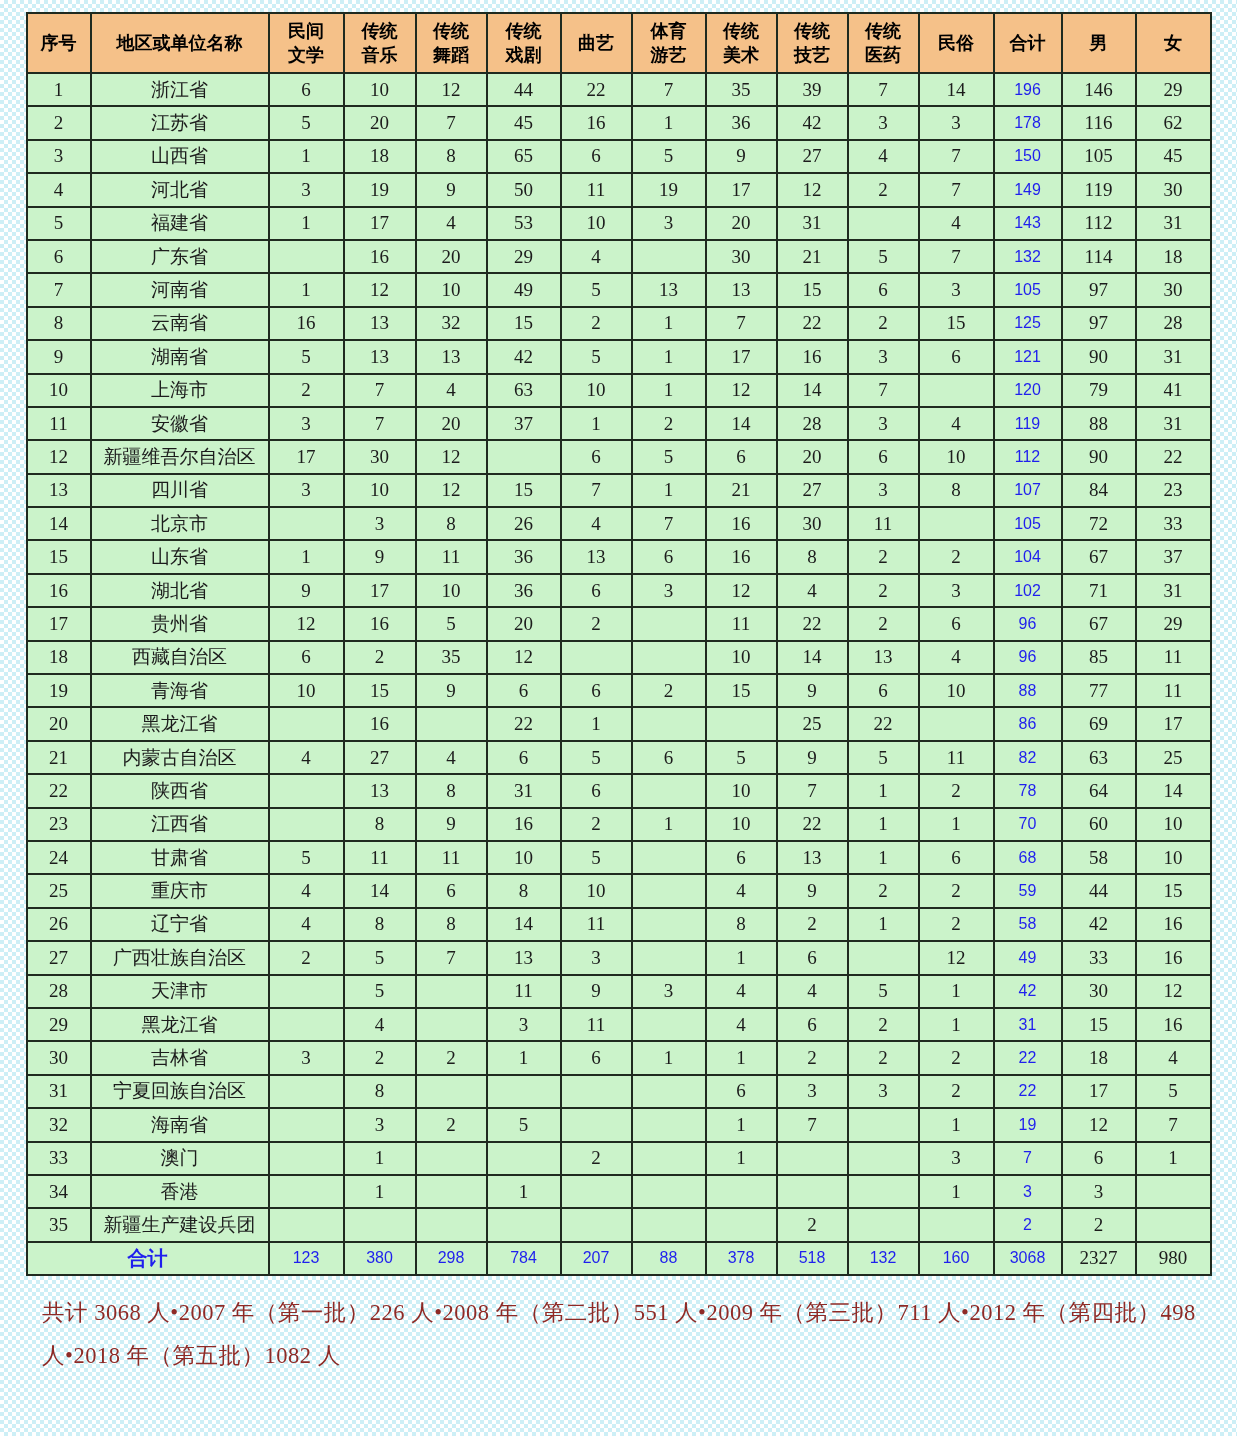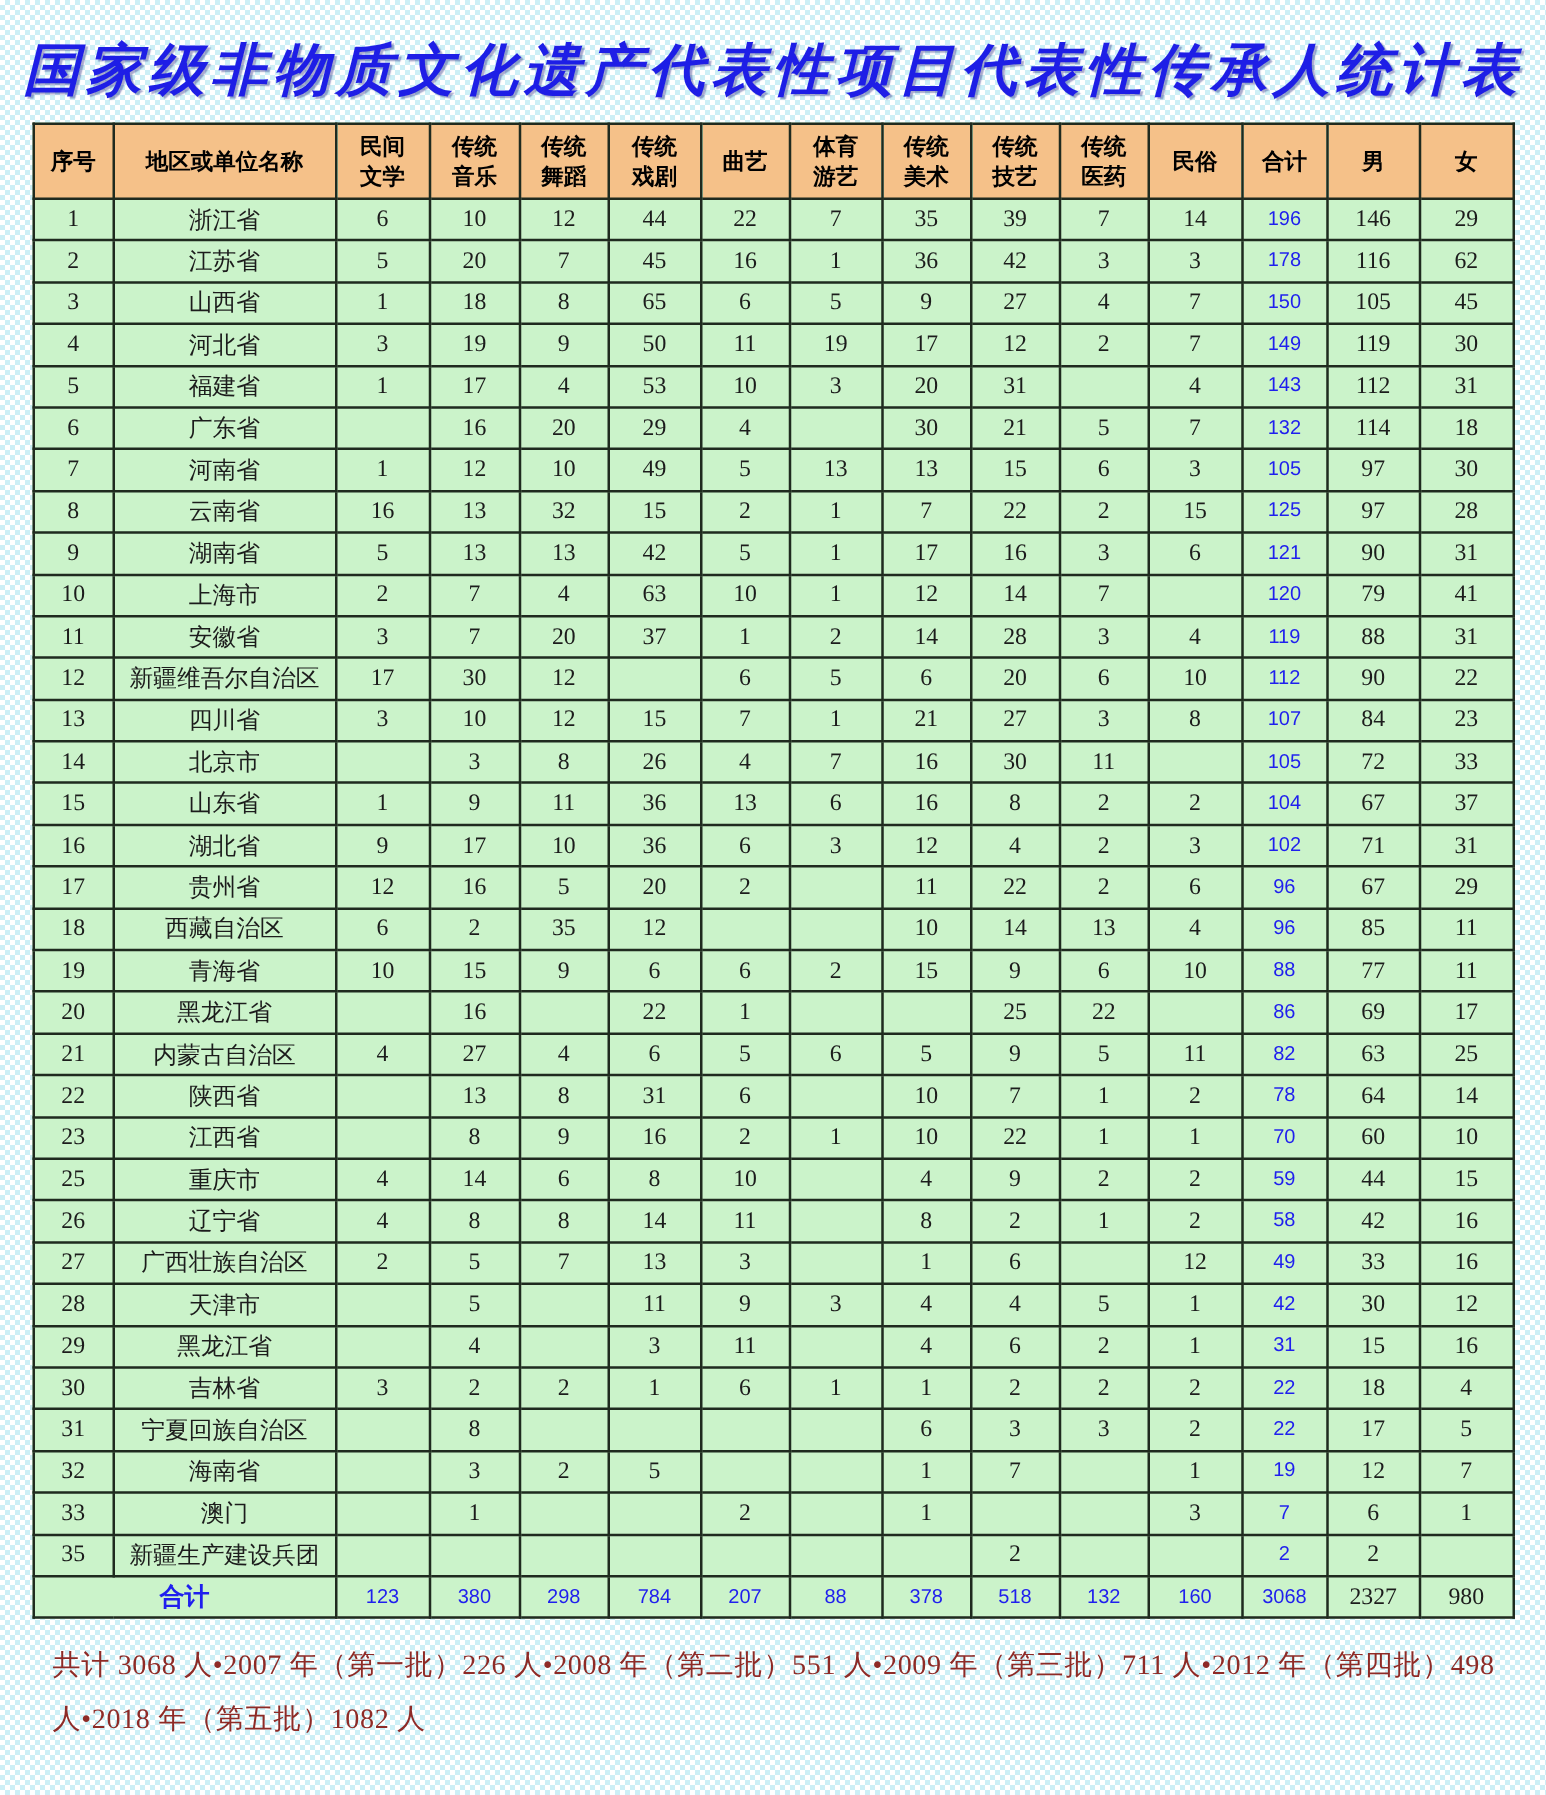--- a/index.html
+++ b/index.html
@@ -81,21 +81,20 @@
     line-height: 43px;
     color: var(--footer-red);
     letter-spacing: 0.5px;
   }
 </style>
 </head>
 <body>
 
 <div class="page">
 
-  <h1 class="page-title">国家级非物质文化遗产代表性项目代表性传承人统计表</h1>
 
   <table class="stats">
     <colgroup>
       <col style="width:64px">
       <col style="width:178px">
       <col style="width:75px">
       <col style="width:72px">
       <col style="width:71px">
       <col style="width:74px">
       <col style="width:71px">
@@ -513,20 +512,37 @@
           <td>1</td>
           <td>10</td>
           <td>22</td>
           <td>1</td>
           <td>1</td>
           <td class="sum">70</td>
           <td>60</td>
           <td>10</td>
         </tr>
         <tr>
+          <td>24</td>
+          <td>甘肃省</td>
+          <td>5</td>
+          <td>11</td>
+          <td>11</td>
+          <td>10</td>
+          <td>5</td>
+          <td></td>
+          <td>6</td>
+          <td>13</td>
+          <td>1</td>
+          <td>6</td>
+          <td class="sum">68</td>
+          <td>58</td>
+          <td>10</td>
+        </tr>
+        <tr>
           <td>25</td>
           <td>重庆市</td>
           <td>4</td>
           <td>14</td>
           <td>6</td>
           <td>8</td>
           <td>10</td>
           <td></td>
           <td>4</td>
           <td>9</td>
@@ -664,20 +680,37 @@
           <td></td>
           <td>2</td>
           <td></td>
           <td>1</td>
           <td></td>
           <td></td>
           <td>3</td>
           <td class="sum">7</td>
           <td>6</td>
           <td>1</td>
+        </tr>
+        <tr>
+          <td>34</td>
+          <td>香港</td>
+          <td></td>
+          <td>1</td>
+          <td></td>
+          <td>1</td>
+          <td></td>
+          <td></td>
+          <td></td>
+          <td></td>
+          <td></td>
+          <td>1</td>
+          <td class="sum">3</td>
+          <td>3</td>
+          <td></td>
         </tr>
         <tr>
           <td>35</td>
           <td>新疆生产建设兵团</td>
           <td></td>
           <td></td>
           <td></td>
           <td></td>
           <td></td>
           <td></td>

